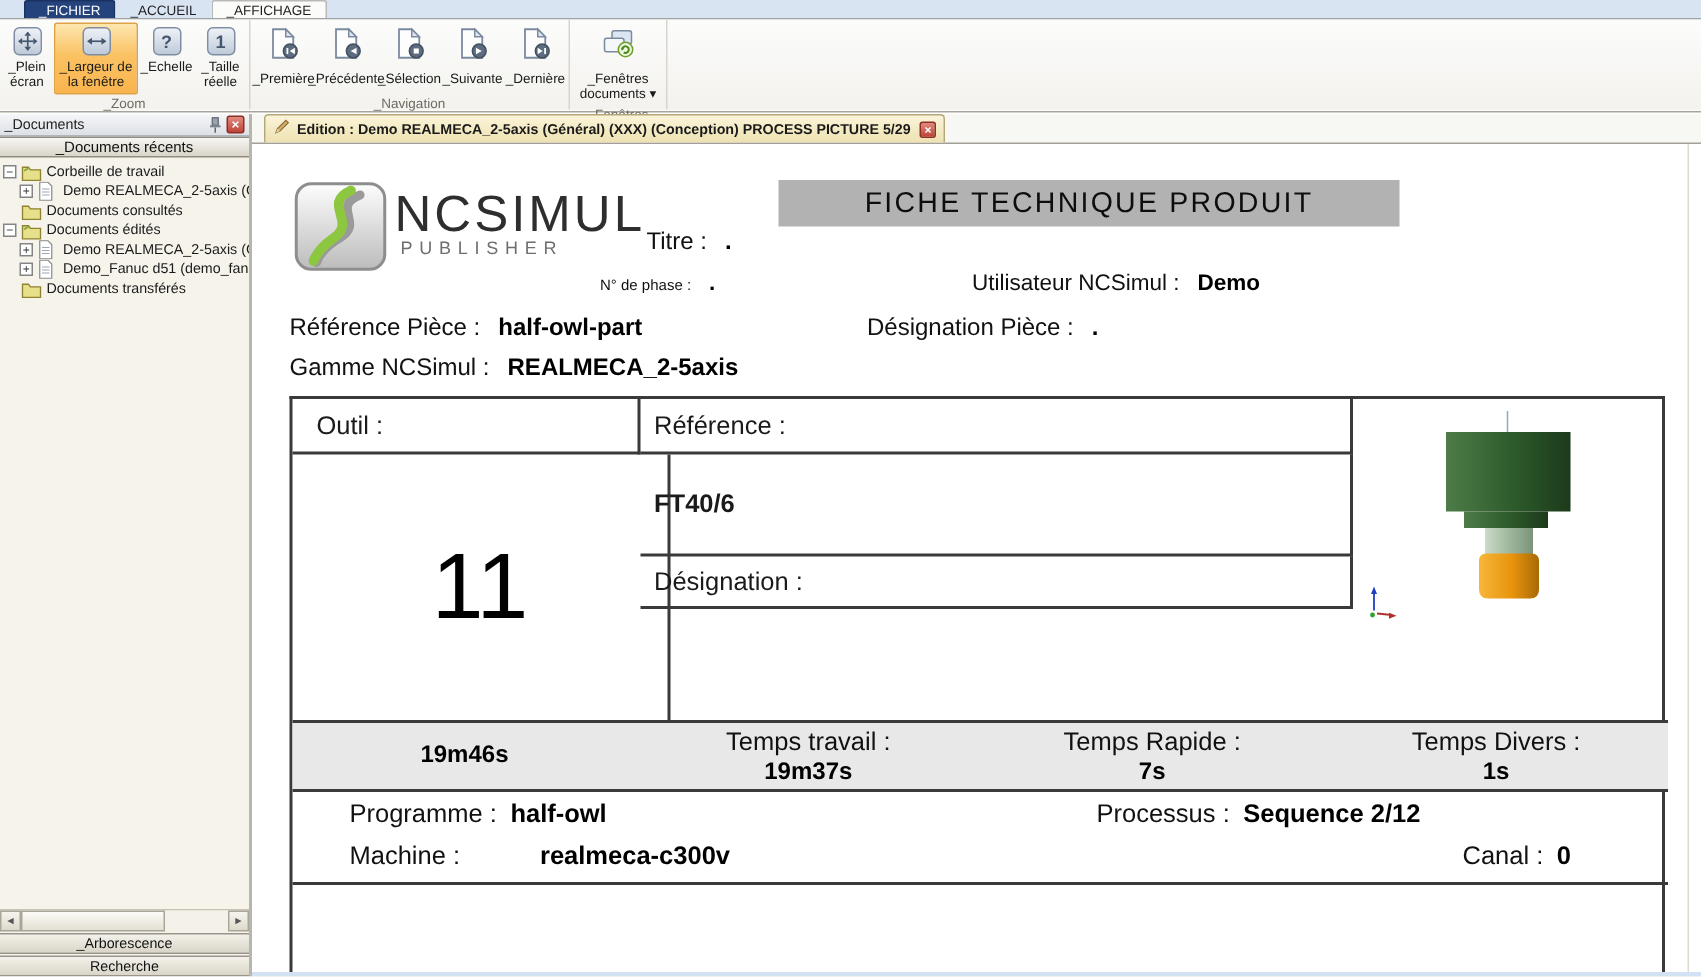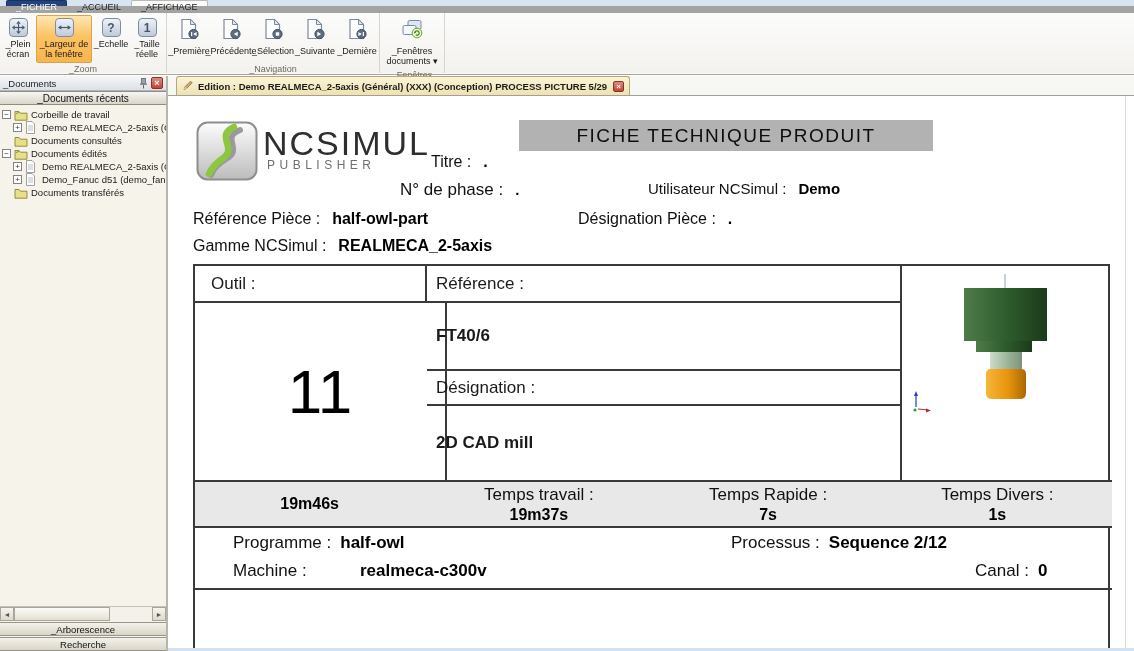--- a/index.html
+++ b/index.html
@@ -3,22 +3,22 @@
 <meta charset="utf-8">
 <style>
   html,body{margin:0;padding:0;background:#e8e8e8;}
   *{box-sizing:border-box;}
   .app{position:relative;width:1134px;height:651px;overflow:hidden;background:#fff;
        font-family:"Liberation Sans","DejaVu Sans",sans-serif;color:#1a1a1a;}
 
   
   .ribbon{position:absolute;left:0;top:0;width:1134px;height:75px;background:#fafaf8;
           border-bottom:1px solid #a9a59d;}
-  .tabrow{height:13px;background:#d9e4f3;display:flex;align-items:stretch;padding-left:6px;
-          border-bottom:7px solid #a3a3a3;}
+  .tabrow{height:13px;background:#d9e4f3;display:flex;align-items:stretch;padding-left:16px;
+          border-bottom:1px solid #a3a3a3;}
   .rtab{font-size:9px;line-height:13px;padding:0 9px;color:#1f1f1f;cursor:default;
         border:1px solid transparent;border-bottom:none;}
   .rtab-file{background:#24427c;color:#fff;border-radius:2px 2px 0 0;border-color:#1a3263;}
   .rtab-active{background:#fbfbfa;border-color:#b9b9b9;border-radius:2px 2px 0 0;}
   .rbody{display:flex;height:60px;background:linear-gradient(#fcfcfb,#f3f2ee);}
   .rgroup{display:flex;flex-direction:column;border-right:1px solid #d8d5cd;padding:1px 1px 0 1px;}
   .rbuttons{display:flex;flex:1;align-items:flex-start;}
   .rbtn{display:flex;flex-direction:column;align-items:center;padding:2px 1px;margin:1px;
         border:1px solid transparent;border-radius:2px;min-height:48px;}
   .rbtn-active{background:linear-gradient(#fde7b0,#fbc263 45%,#f9b44e);border-color:#dda24a;}
@@ -88,21 +88,21 @@
   .logo-sub{left:99px;top:62px;font-size:12px;letter-spacing:4.5px;color:#6e6e6e;}
 
   .fiche-box{left:351px;top:24px;width:414px;height:31px;background:#b2b2b2;
              display:flex;align-items:center;justify-content:center;font-size:19px;
              letter-spacing:1.5px;color:#0d0d0d;}
   .pageind{left:808px;top:19px;font-size:15px;line-height:18px;}
   .pageind b{font-weight:bold;}
 
   .titre-row{left:263px;top:57px;}
   .phase-row{left:232px;top:84px;font-size:15px;}
-  .phase-row .lbl{font-size:17px;}
+  .phase-row .lbl{font-size:10px;}
   .user-row{left:480px;top:84px;}
   .user-row .lbl,.user-row .val{font-size:15px;}
   .refpiece-row{left:25px;top:114px;}
   .despiece-row{left:410px;top:114px;}
   .gamme-row{left:25px;top:141px;}
 
   
   .sheet{left:25px;top:168px;width:917px;height:385px;border:2px solid #3a3a3a;border-bottom:none;}
   .cell{position:absolute;border-color:#3a3a3a;border-style:solid;border-width:0;}
   .c-outil-h{left:0;top:0;width:232px;height:37px;border-right-width:2px;border-bottom-width:2px;
@@ -430,21 +430,20 @@
           <span class="lbl">Gamme NCSimul :</span>
           <span class="val">REALMECA_2-5axis</span>
         </div>
 
         <div class="abs sheet">
           <div class="cell c-outil-h">Outil :</div>
           <div class="cell c-outil-n">11</div>
           <div class="cell c-ref-h">Référence :</div>
           <div class="cell c-ref-v">FT40/6</div>
           <div class="cell c-des-h">Désignation :</div>
-          <div class="cell c-des-v">2D CAD mill</div>
 
           <div class="cell c-img">
             <svg width="210" height="214" viewBox="0 0 210 214">
               <defs>
                 <linearGradient id="gHold" x1="0" y1="0" x2="1" y2="0">
                   <stop offset="0" stop-color="#4e7c48"></stop>
                     <stop offset="0.55" stop-color="#2d5a2b"></stop>
                     <stop offset="1" stop-color="#1c3a1b"></stop>
                 </linearGradient>
                 <linearGradient id="gShaft" x1="0" y1="0" x2="1" y2="0">

